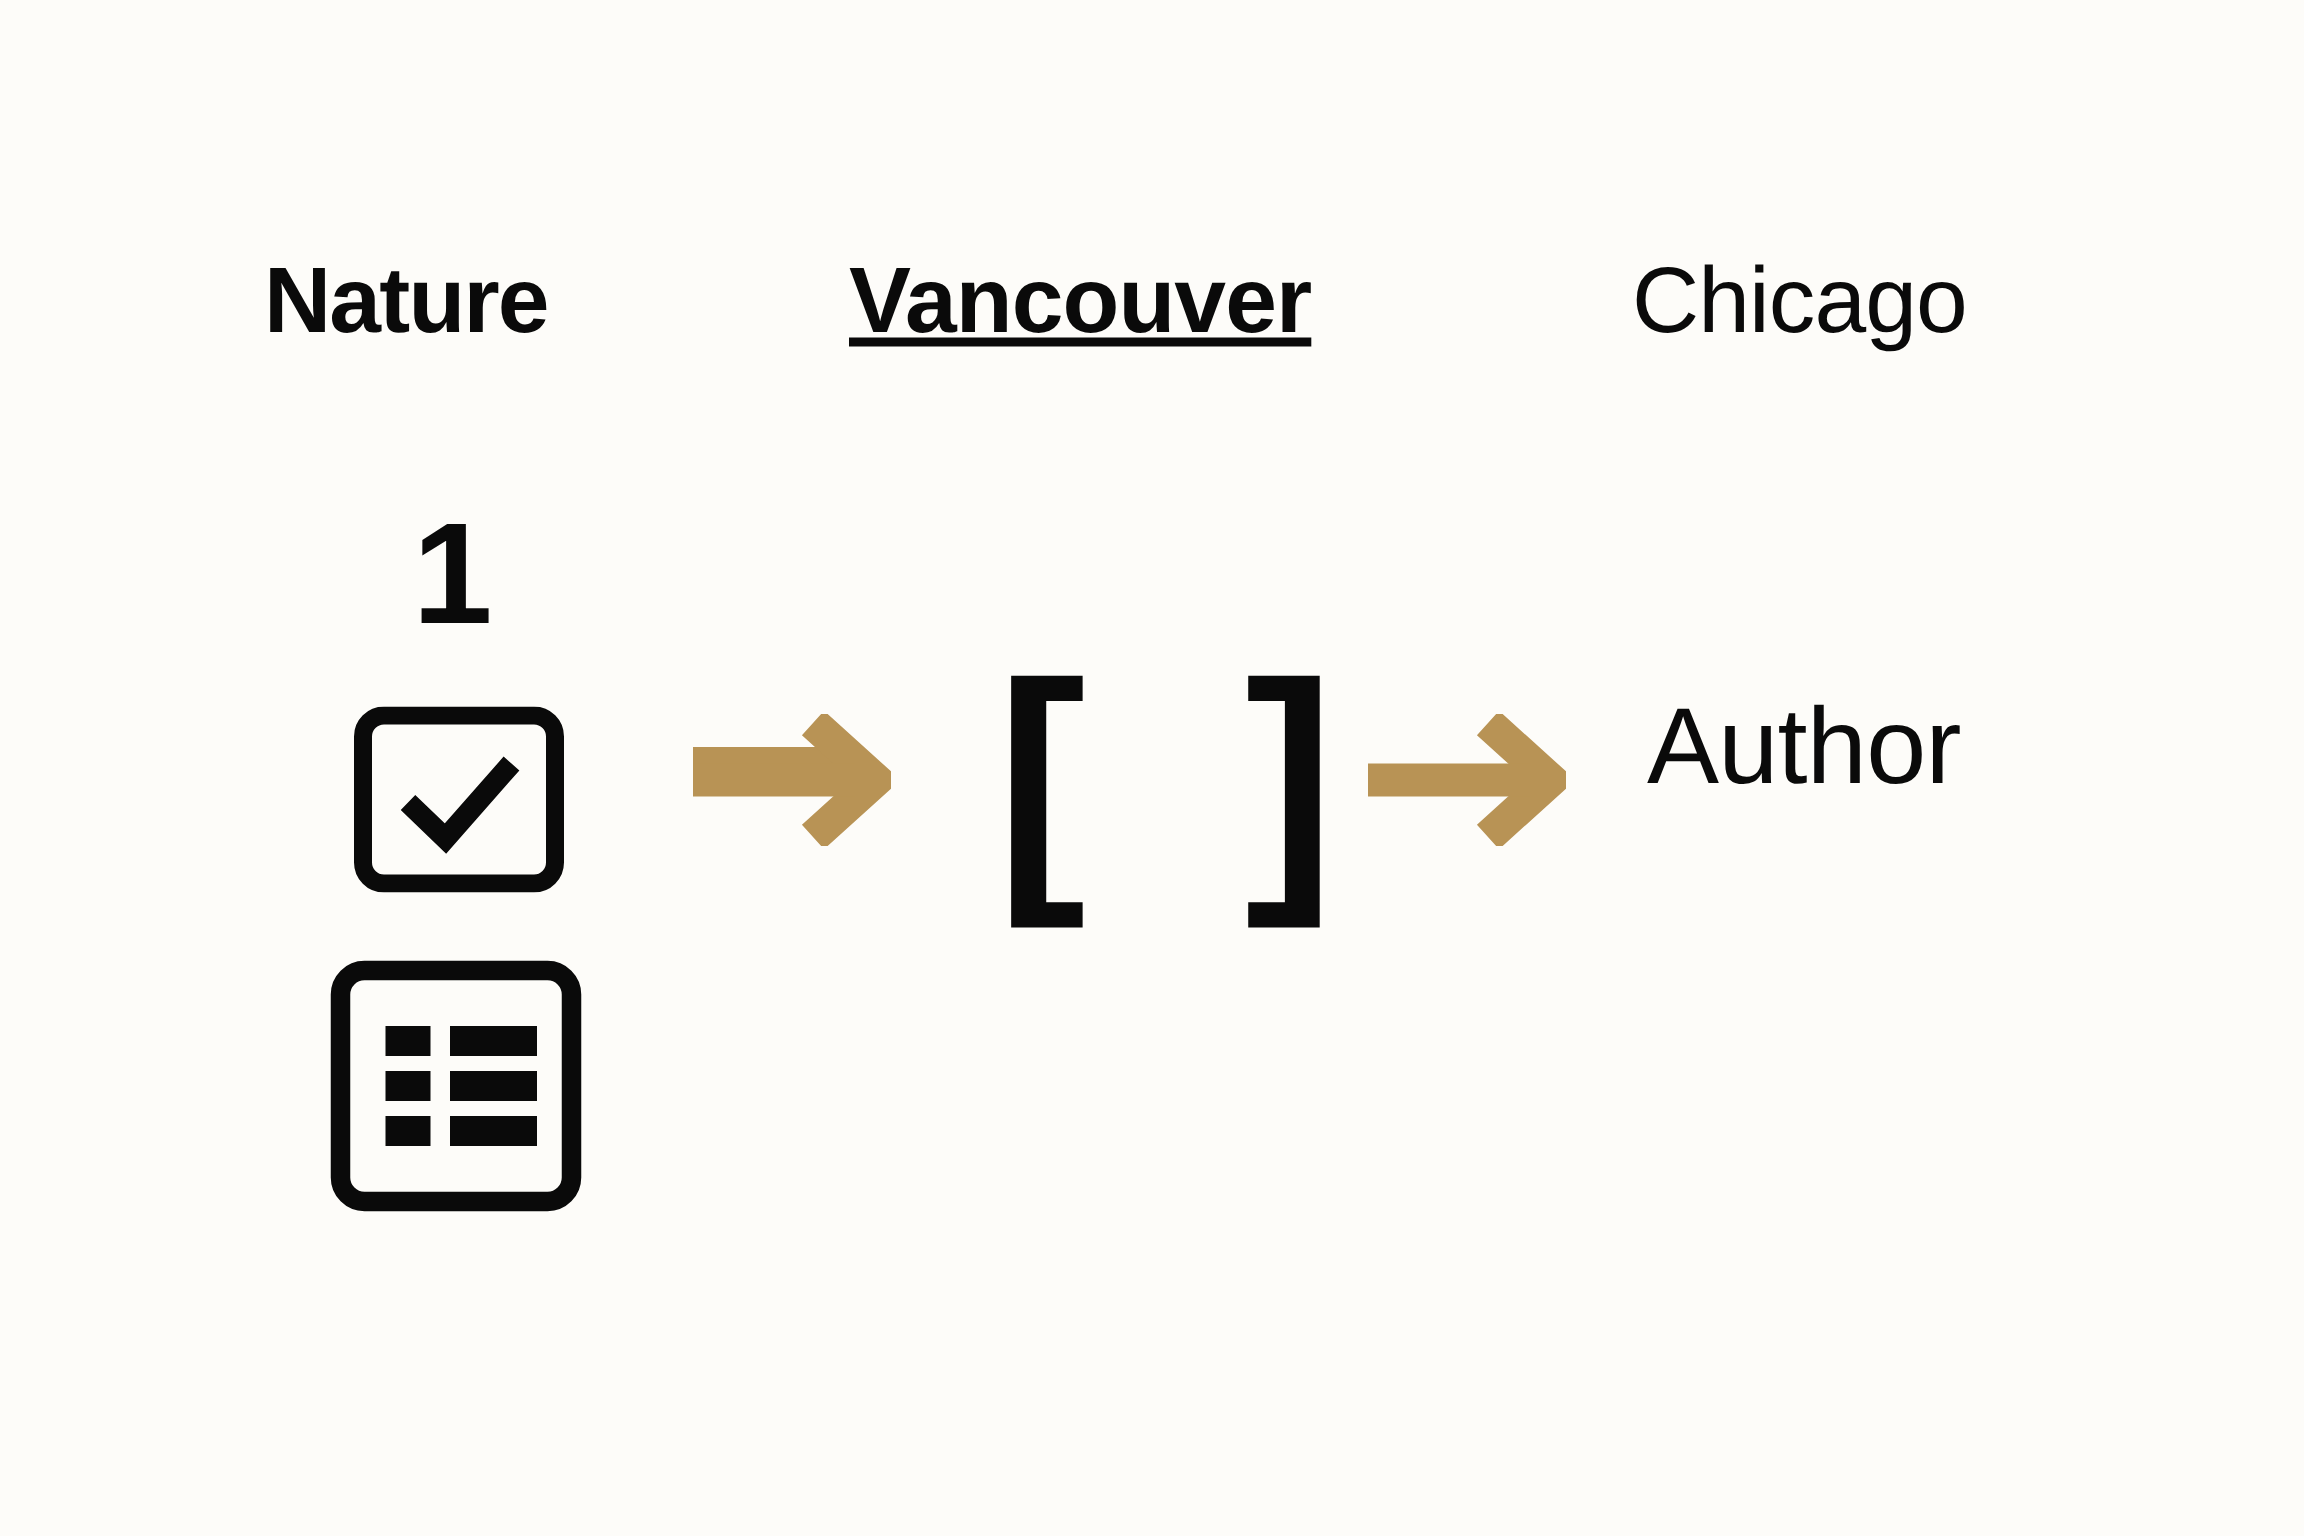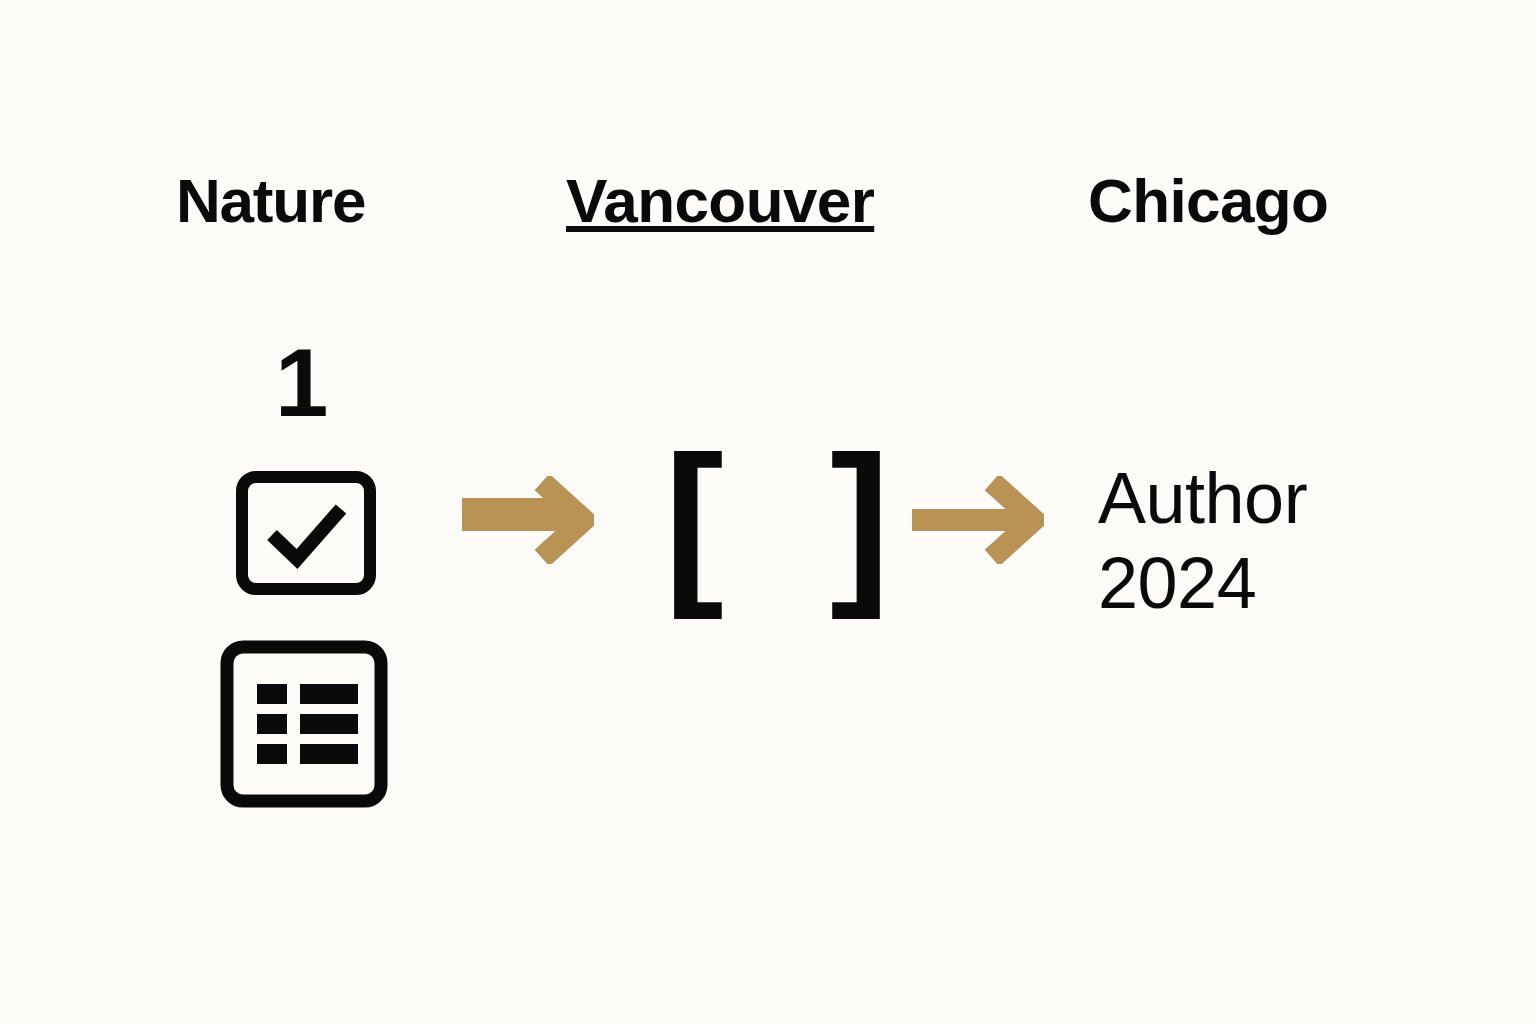--- a/index.html
+++ b/index.html
@@ -27,21 +27,21 @@
     position: absolute;
     font-weight: bold;
     font-size: 62px;
     line-height: 1;
     letter-spacing: -1.2px;
     color: #0A0A0A;
     white-space: nowrap;
   }
   .heading-nature    { left: 176px;  top: 170px; }
   .heading-vancouver { left: 566px;  top: 170px; font-weight: 600; letter-spacing: -0.6px; text-decoration: underline;}
-  .heading-chicago   { left: 1088px; top: 170px; font-weight: 700; letter-spacing: -0.6px; text-align: right;}
+  .heading-chicago   { left: 1088px; top: 170px; font-weight: 400; letter-spacing: -0.6px; text-align: right;}
 
   
   .source-col {
     position: absolute;
     left: 215px;
     top: 335px;
     width: 180px;
   }
   .cite-number {
     position: absolute;
@@ -88,20 +88,21 @@
   
   .authordate {
     position: absolute;
     left: 1098px;
     top: 456px;
     font-size: 72px;
     font-weight: 400;
     line-height: 1.18;
     letter-spacing: -0.5px;
     color: #0A0A0A;
+    text-align: right;
   }
   .authordate div { display: block; }
 </style>
 </head>
 <body>
 
 <div class="canvas">
 
   <div class="heading heading-nature">Nature</div>
 
@@ -145,16 +146,15 @@
 
   <span class="arrow arrow-2">
     <svg width="136" height="88" viewBox="0 0 136 88" xmlns="http://www.w3.org/2000/svg">
       <path d="M 84 6 L 126 44 L 84 82" stroke="#B89355" stroke-width="22" fill="none" stroke-linecap="butt" stroke-linejoin="miter"></path>
       <rect x="4" y="33" width="108" height="22" fill="#B89355"></rect>
     </svg>
   </span>
 
   <div class="authordate">
     <div>Author</div>
-    <div>2024</div>
   </div>
 
 </div>
 
 </body></html>

